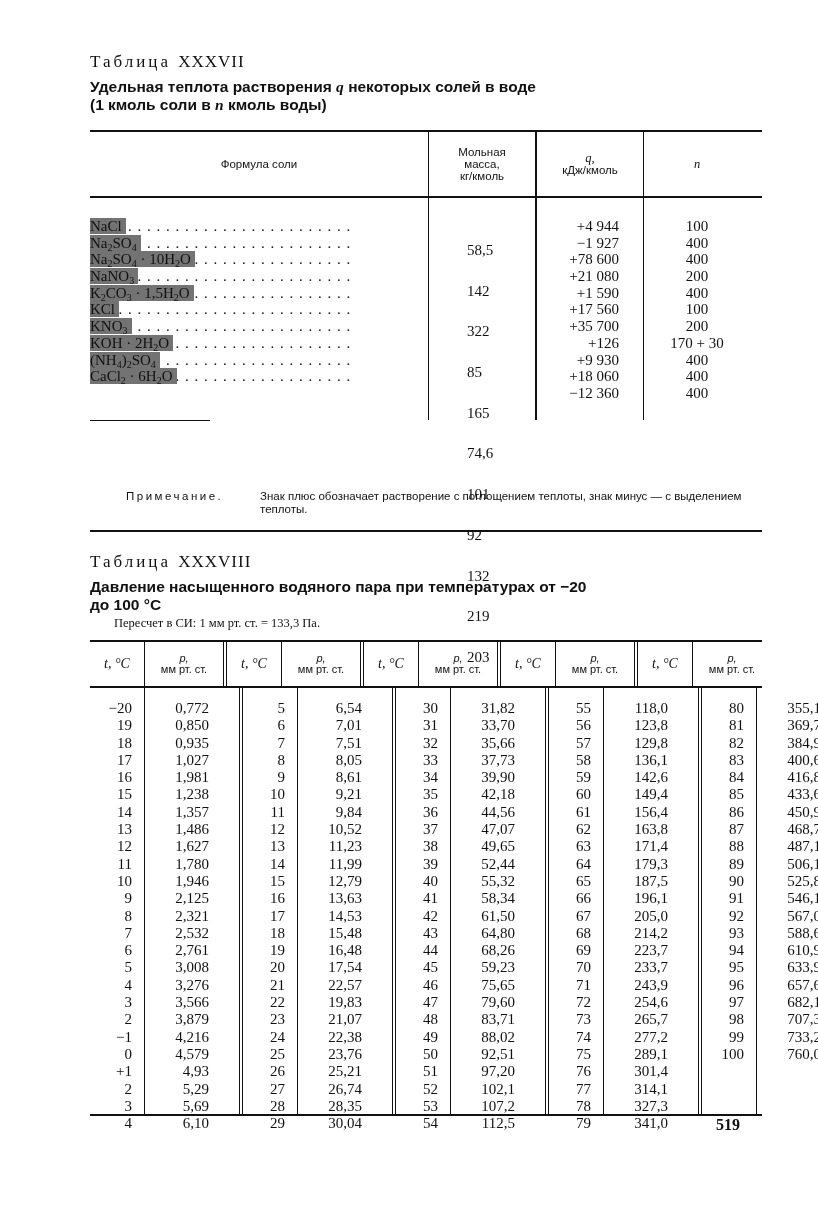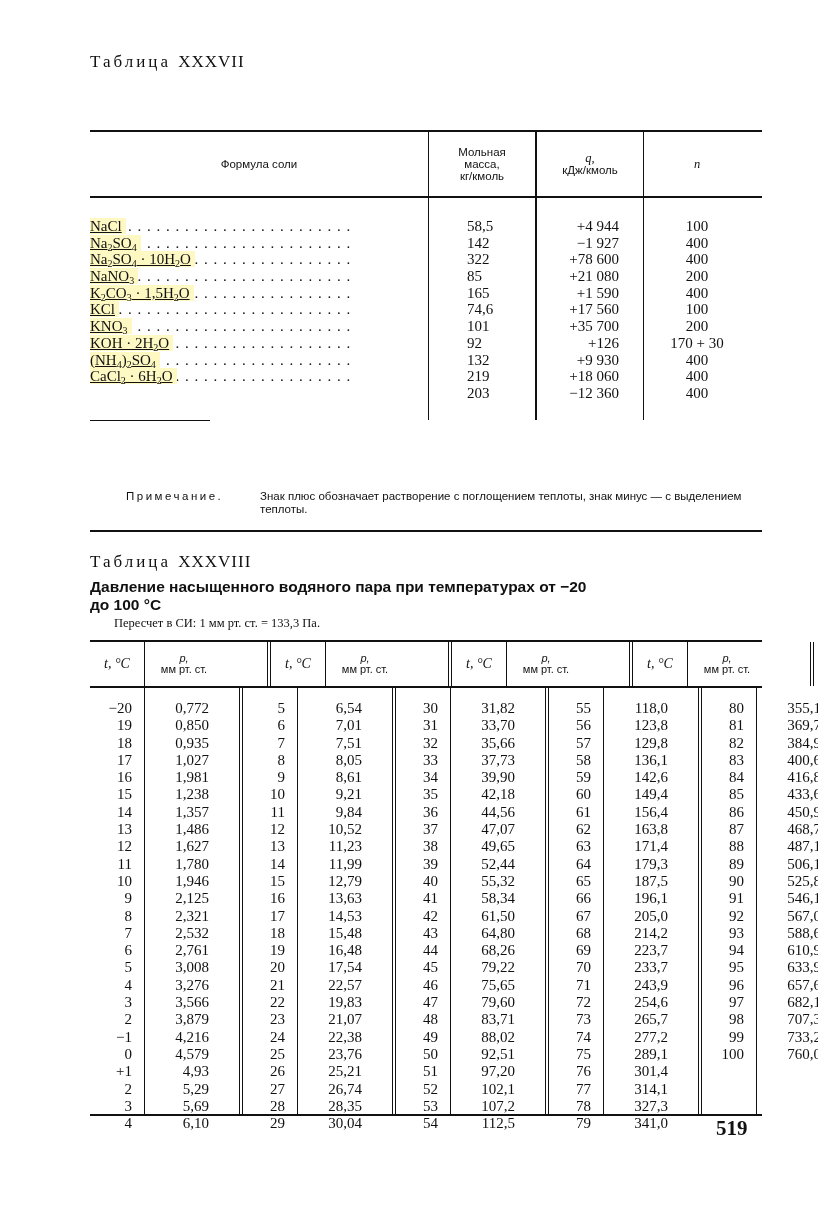--- a/index.html
+++ b/index.html
@@ -23,66 +23,70 @@
   .c-formula { width: 338px; }
   .c-mass { width: 106px; border-left: 1.5px solid #111; }
   .c-q { width: 106px; border-left: 2px solid #111; }
   .c-n { width: 106px; border-left: 1.5px solid #111; }
   .hcell { display: flex; align-items: center; justify-content: center; text-align: center;
            font-family: "Liberation Sans", sans-serif; font-size: 11.5px; line-height: 12px; }
   .hcell i { font-family: "Liberation Serif", serif; font-size: 12.5px; }
   .col { padding-top: 20px; font-size: 15px; line-height: 16.7px; }
   .col .r { height: 16.7px; white-space: nowrap; }
   .c-formula .r { overflow: hidden; }
-  .c-formula .r .f { background: #fef9c3; padding-right: 4px; text-decoration: underline; }
+  .c-formula .r .f { background: #737373; padding-right: 4px; }
   .dots { position: relative; }
   .dots::after { content: ". . . . . . . . . . . . . . . . . . . . . . . . . . . ."; position: absolute; left: 0; right: 8px; top: 0; overflow: hidden; white-space: nowrap; z-index: 0; letter-spacing: 1px; }
   .c-formula .r { position: relative; }
   .c-formula .r .f { position: relative; z-index: 1; }
-  .c-mass .r { padding-left: 38px; }
+  .c-mass .r { padding-left: 38px; margin-top: 24px; }
   .c-q .r { text-align: right; padding-right: 24px; }
   .c-n .r { text-align: center; }
   sub { font-size: 10px; vertical-align: -3px; line-height: 0; }
 
   .note { position: absolute; left: 0; top: 438px; width: 672px; font-family: "Liberation Sans", sans-serif; font-size: 11.5px; line-height: 13px; }
   .note .lbl { letter-spacing: 2.5px; position: absolute; left: 36px; top: 0; }
   .note .txt { position: absolute; left: 170px; right: 0; top: 0; }
   .note-rule { position: absolute; left: 0; top: 478px; width: 672px; border-top: 2px solid #111; }
 
   .t38cap { position: absolute; left: 0; top: 500px; }
   .t38title { position: absolute; left: 0; top: 526px; }
   .t38si { position: absolute; left: 24px; top: 564px; font-size: 12.5px; }
 
   .t38 { position: absolute; left: 0; top: 588px; width: 672px; }
   .t38-head, .t38-body { display: flex; }
-  .t38-head { height: 44px; border-top: 2px solid #111; border-bottom: 2px solid #111; gap: 44px; }
+  .t38-head { height: 44px; border-top: 2px solid #111; border-bottom: 2px solid #111; }
   .t38-body { height: 426px; border-bottom: 2px solid #111; gap: 16px; }
   .tc { width: 54px; }
   .pc { width: 78px; border-left: 1.5px solid #111; }
   .grp + .grp { border-left: 4px double #111; }
   .grp { display: flex; }
   .t38-head .tc, .t38-head .pc { display: flex; align-items: center; justify-content: center; text-align: center; }
   .t38-head .tc { font-size: 14px; }
   .t38-head .tc i, .t38-head .pc i { font-style: italic; }
   .t38-head .pc { font-family: "Liberation Sans", sans-serif; font-size: 11px; line-height: 11px; }
   .t38-body .col { padding-top: 12px; font-size: 15px; line-height: 17.3px; }
   .t38-body .col .r { height: 17.3px; }
   .t38-body .tc .r { text-align: right; padding-right: 12px; }
   .t38-body .pc .r { text-align: right; padding-right: 14px; }
 
-  .pagenum { position: absolute; left: 716px; top: 1116px; font-family: "Liberation Serif", serif; font-weight: bold; font-size: 21px; }
+  .pagenum { position: absolute; left: 716px; top: 1116px; font-family: "Liberation Serif", serif; font-weight: bold; font-size: 16px; }
 </style>
 </head>
 <body>
 
 <div class="page">
 
   <div class="tcaption">
     <span>Таблица</span>
     <span class="num">XXXVII</span>
+  </div>
+  <div class="ttitle">
+    <span>Удельная теплота растворения </span><i>q</i><span> некоторых солей в воде</span><br>
+    <span>(1 кмоль соли в </span><i>n</i><span> кмоль воды)</span>
   </div>
 
   <div class="t37">
     <div class="rule"></div>
     <div class="t37-head">
       <div class="hcell c-formula">
           <span>Формула соли</span>
         </div>
       <div class="hcell c-mass">
         <div><span>Мольная</span><br><span>масса,</span><br><span>кг/кмоль</span></div>
@@ -360,21 +364,21 @@
             <div class="r">42,18</div>
             <div class="r">44,56</div>
             <div class="r">47,07</div>
             <div class="r">49,65</div>
             <div class="r">52,44</div>
             <div class="r">55,32</div>
             <div class="r">58,34</div>
             <div class="r">61,50</div>
             <div class="r">64,80</div>
             <div class="r">68,26</div>
-            <div class="r">79,22</div>
+            <div class="r">59,23</div>
             <div class="r">75,65</div>
             <div class="r">79,60</div>
             <div class="r">83,71</div>
             <div class="r">88,02</div>
             <div class="r">92,51</div>
             <div class="r">97,20</div>
             <div class="r">102,1</div>
             <div class="r">107,2</div>
             <div class="r">112,5</div>
           </div>

